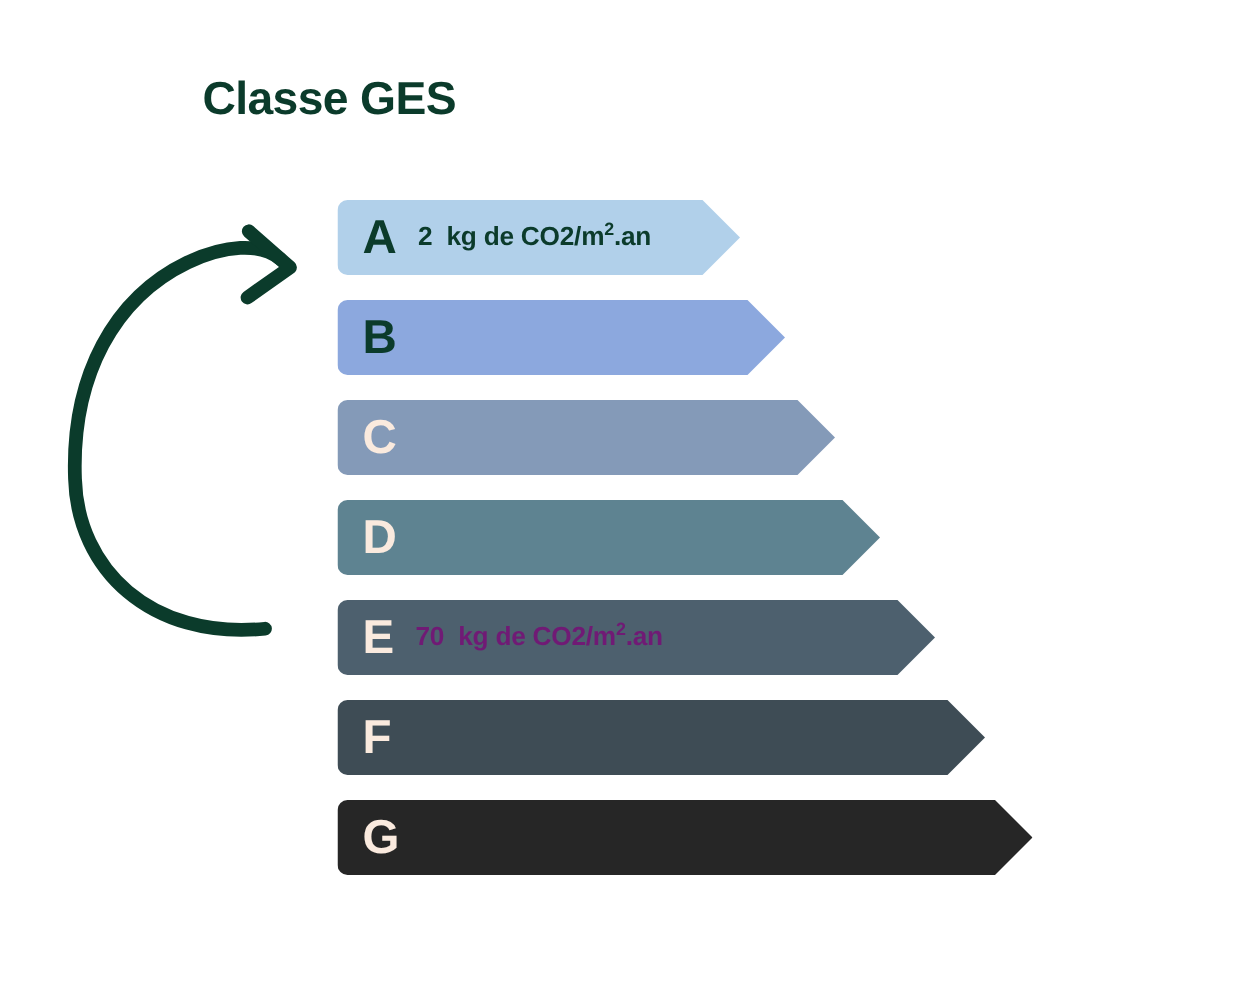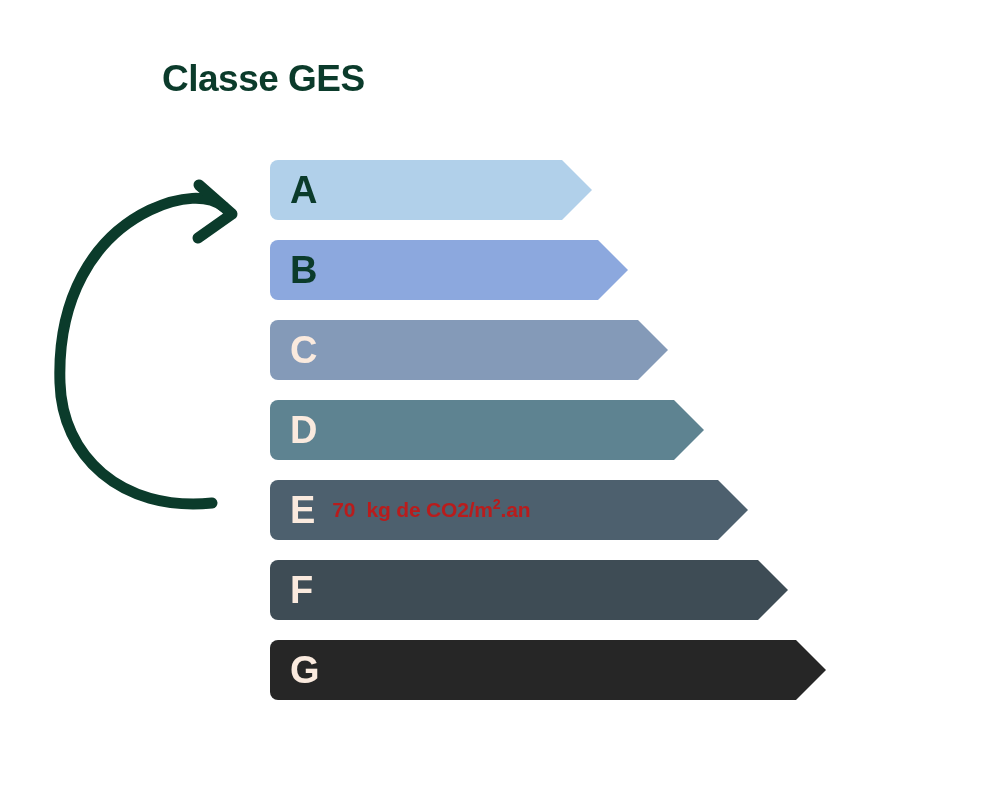--- a/index.html
+++ b/index.html
@@ -107,20 +107,24 @@
   </svg>
 
   <div id="bars">
 
     <div class="bar-row" style="top:0px;width:322px;">
       <svg class="bar-shape" viewBox="0 0 322 60" preserveAspectRatio="none">
         <path d="M 8 0 L 292 0 L 322 30 L 292 60 L 8 60 A 8 8 0 0 1 0 52 L 0 8 A 8 8 0 0 1 8 0 Z" fill="#b1d0ea"></path>
       </svg>
       <div class="bar-content">
         <span class="bar-letter" style="color:#0b3b2b;">A</span>
+        <span class="bar-value" style="color:#0b3b2b;">
+          <span>2</span>
+          <span>&nbsp;kg de CO2/m<sup>2</sup>.an</span>
+        </span>
       </div>
     </div>
 
     <div class="bar-row" style="top:80px;width:358px;">
       <svg class="bar-shape" viewBox="0 0 358 60" preserveAspectRatio="none">
         <path d="M 8 0 L 328 0 L 358 30 L 328 60 L 8 60 A 8 8 0 0 1 0 52 L 0 8 A 8 8 0 0 1 8 0 Z" fill="#8ca8de"></path>
       </svg>
       <div class="bar-content">
         <span class="bar-letter" style="color:#0b3b2b;">B</span>
       </div>
@@ -143,21 +147,21 @@
         <span class="bar-letter" style="color:#faeade;">D</span>
       </div>
     </div>
 
     <div class="bar-row" style="top:320px;width:478px;">
       <svg class="bar-shape" viewBox="0 0 478 60" preserveAspectRatio="none">
         <path d="M 8 0 L 448 0 L 478 30 L 448 60 L 8 60 A 8 8 0 0 1 0 52 L 0 8 A 8 8 0 0 1 8 0 Z" fill="#4d606e"></path>
       </svg>
       <div class="bar-content">
         <span class="bar-letter" style="color:#faeade;">E</span>
-        <span class="bar-value" style="color:#b91c1c;">
+        <span class="bar-value" style="color:#701a75;">
           <span>70</span>
           <span>&nbsp;kg de CO2/m<sup>2</sup>.an</span>
         </span>
       </div>
     </div>
 
     <div class="bar-row" style="top:400px;width:518px;">
       <svg class="bar-shape" viewBox="0 0 518 60" preserveAspectRatio="none">
         <path d="M 8 0 L 488 0 L 518 30 L 488 60 L 8 60 A 8 8 0 0 1 0 52 L 0 8 A 8 8 0 0 1 8 0 Z" fill="#3e4c55"></path>
       </svg>

